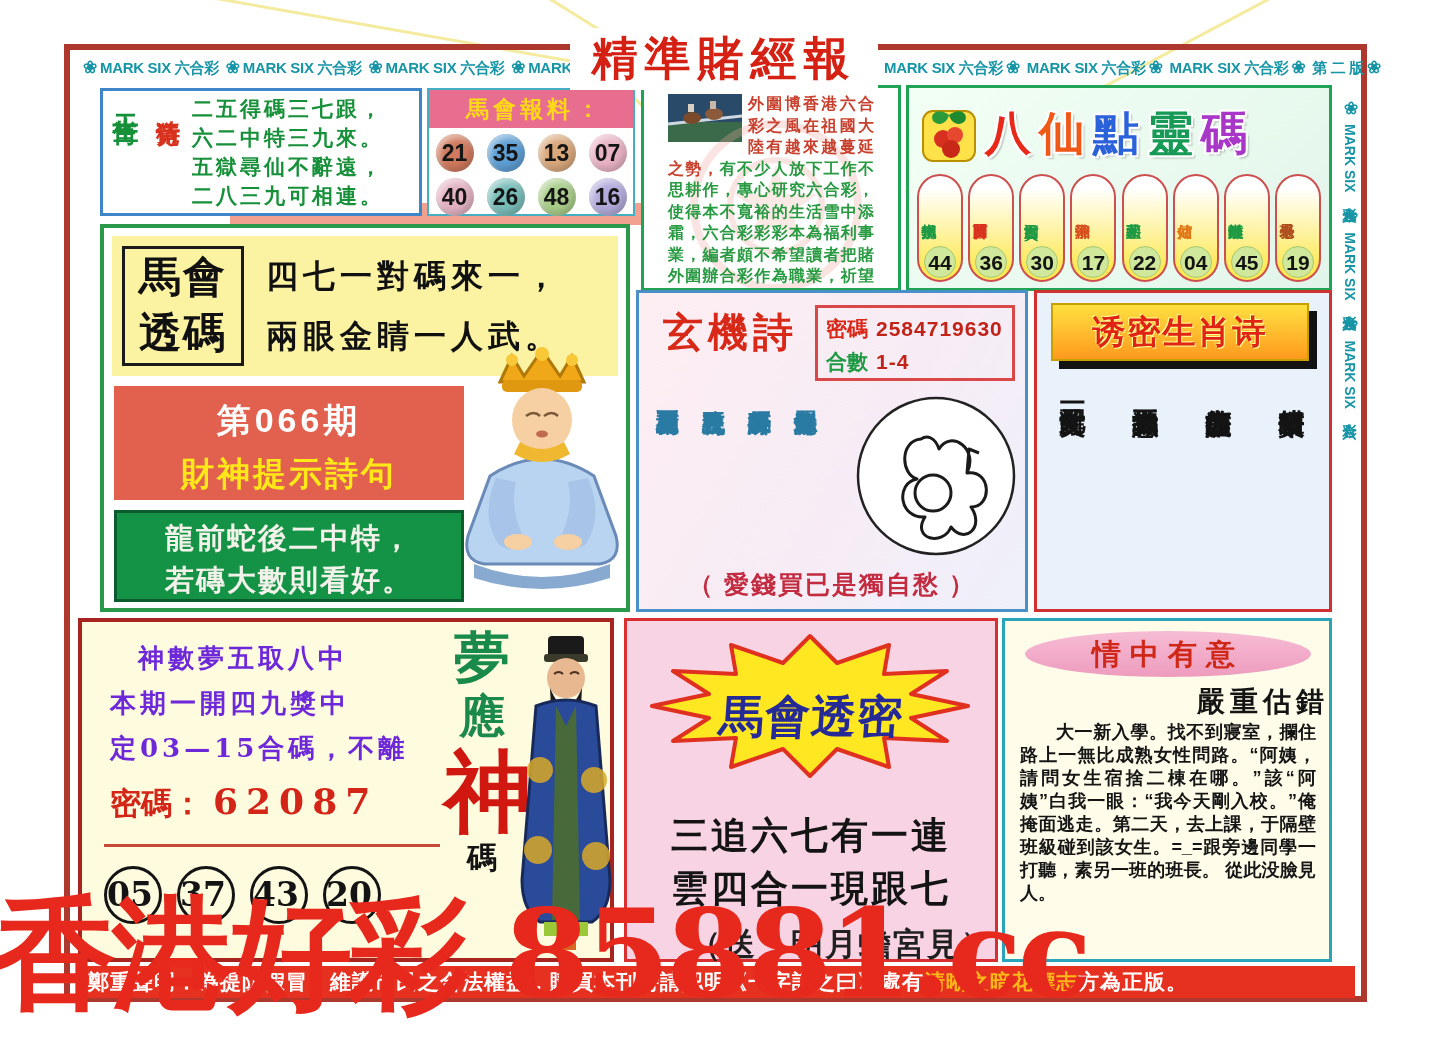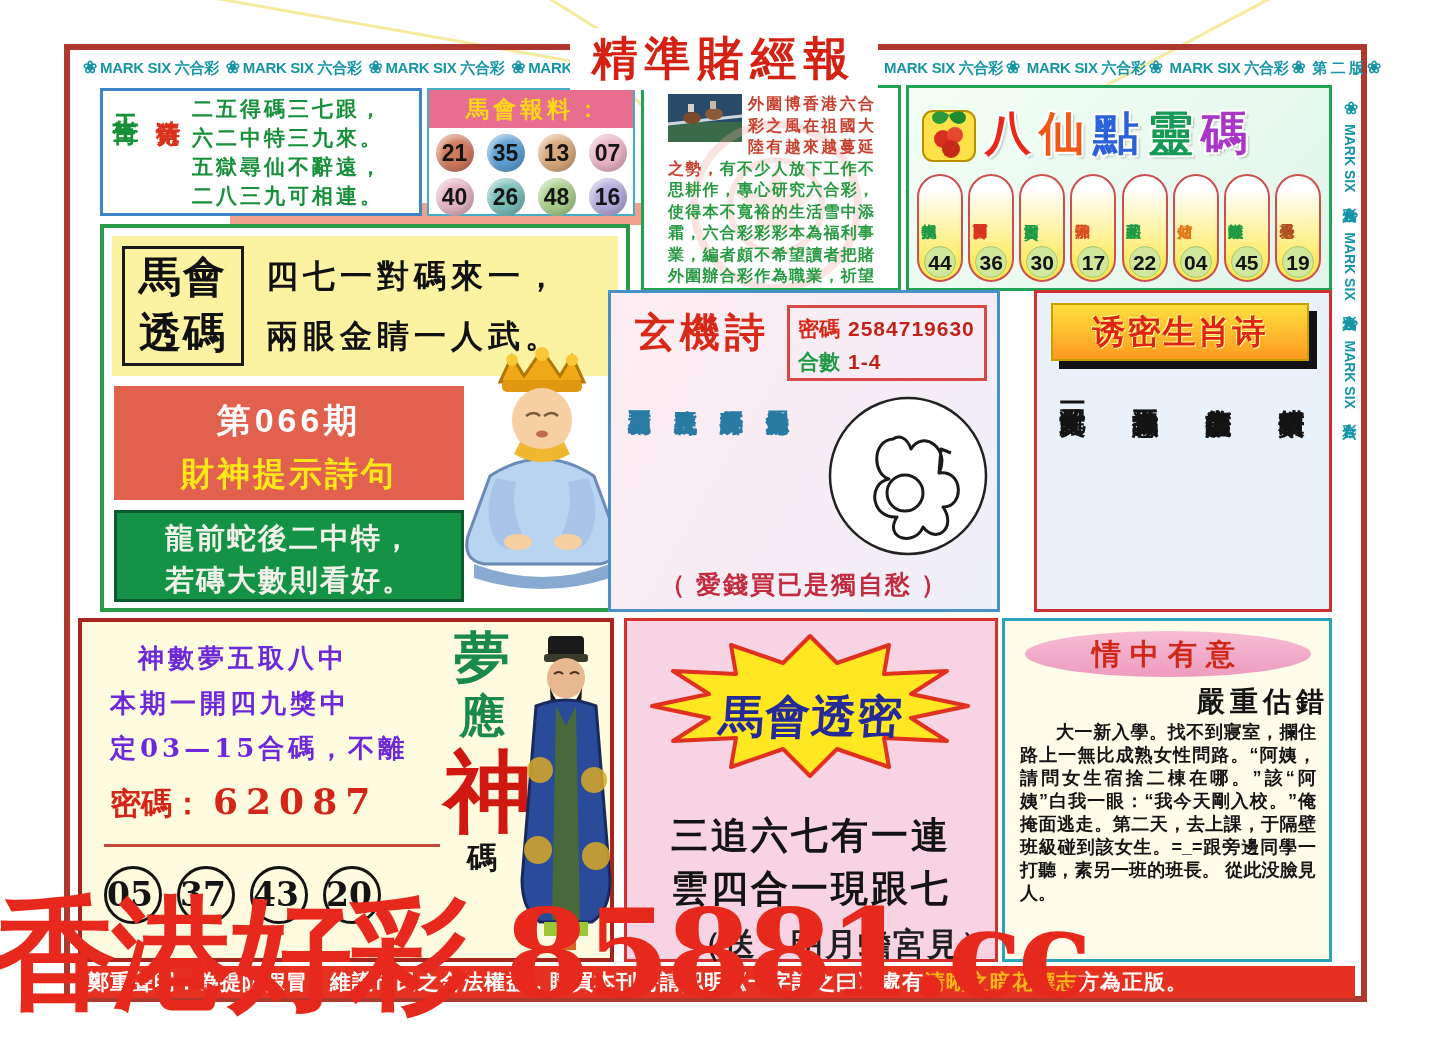--- a/index.html
+++ b/index.html
@@ -89,21 +89,21 @@
   #issue-box { position:absolute; left:10px; top:158px; width:350px; height:114px; background:#e2614e;
     text-align:center; }
   #issue-no { color:#ffffff; font-size:34px; font-weight:bold; letter-spacing:4px; margin-top:12px; }
   #issue-sub { color:#ffe818; font-size:33px; font-weight:bold; letter-spacing:3px; margin-top:8px; }
   #touma-green { position:absolute; left:10px; top:282px; width:350px; height:92px; background:#149245;
     border:3px solid #0a5c2c; text-align:center; color:#f2f2ea; font-weight:bold; font-size:29px;
     line-height:42px; padding-top:4px; letter-spacing:2px; font-family:"DejaVu Serif", serif; }
   #buddha { position:absolute; left:356px; top:118px; }
 
   
-  #xuanji { left:608px; top:290px; width:392px; height:322px; border:3px solid #4a90c8;
+  #xuanji { left:636px; top:290px; width:392px; height:322px; border:3px solid #4a90c8;
     background:linear-gradient(120deg,#fdeef2 0%,#f7ecf5 55%,#eef0fa 100%); }
   #xuanji-title { position:absolute; left:24px; top:12px; color:#d82818; font-size:40px;
     font-weight:bold; letter-spacing:5px; font-family:"DejaVu Serif", serif; }
   #xuanji-box { position:absolute; right:10px; top:12px; width:200px; height:76px;
     border:3px solid #d84848; padding:4px 8px; }
   .xj-row { font-size:21px; font-weight:bold; line-height:33px; white-space:nowrap; }
   .xj-label-red { color:#d82818; } .xj-label-green { color:#1f9a44; }
   .xj-val { color:#c22318; margin-left:8px; letter-spacing:1px; }
   #xuanji-cols { position:absolute; left:14px; top:100px; display:flex; gap:15px; }
   #xuanji-cols .col { writing-mode:vertical-rl; text-orientation:upright; height:195px;

